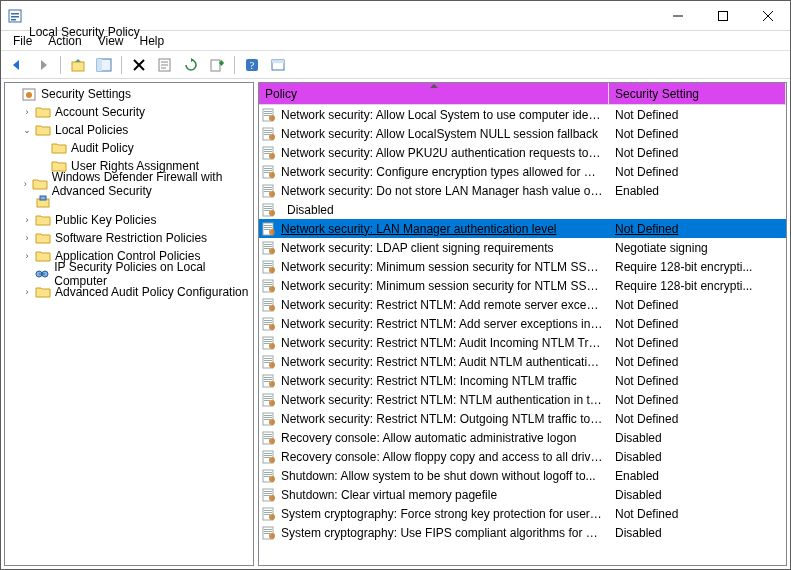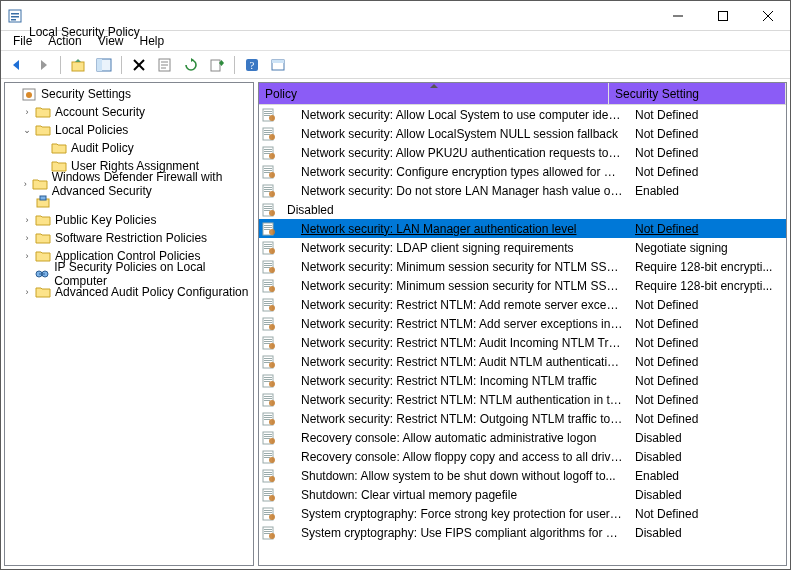--- a/index.html
+++ b/index.html
@@ -125,21 +125,21 @@
 
   .indent-0 { padding-left: 2px; }
   .indent-1 { padding-left: 16px; }
   .indent-2 { padding-left: 32px; }
 
   
   .list-header {
     display: flex;
     height: 22px;
     border-bottom: 1px solid #d9d9d9;
-    background: #8b5cf6;
+    background: #d946ef;
     font-size: 12px;
     align-items: center;
     text-align: right;
   }
   .col-header {
     padding: 0 6px;
     display: flex;
     align-items: center;
     height: 100%;
     border-right: 1px solid #e1e1e1;
@@ -179,21 +179,20 @@
     margin: 0 4px 0 2px;
     display: inline-flex; align-items: center; justify-content: center;
     flex-shrink: 0;
   }
   .cell-policy {
     width: 328px;
     white-space: nowrap;
     overflow: hidden;
     text-overflow: ellipsis;
     padding-right: 6px;
-    margin-left: 20px;
   }
   .cell-setting {
     flex: 1;
     white-space: nowrap;
     overflow: hidden;
     text-overflow: ellipsis;
     padding-left: 6px;
   }
 
   

